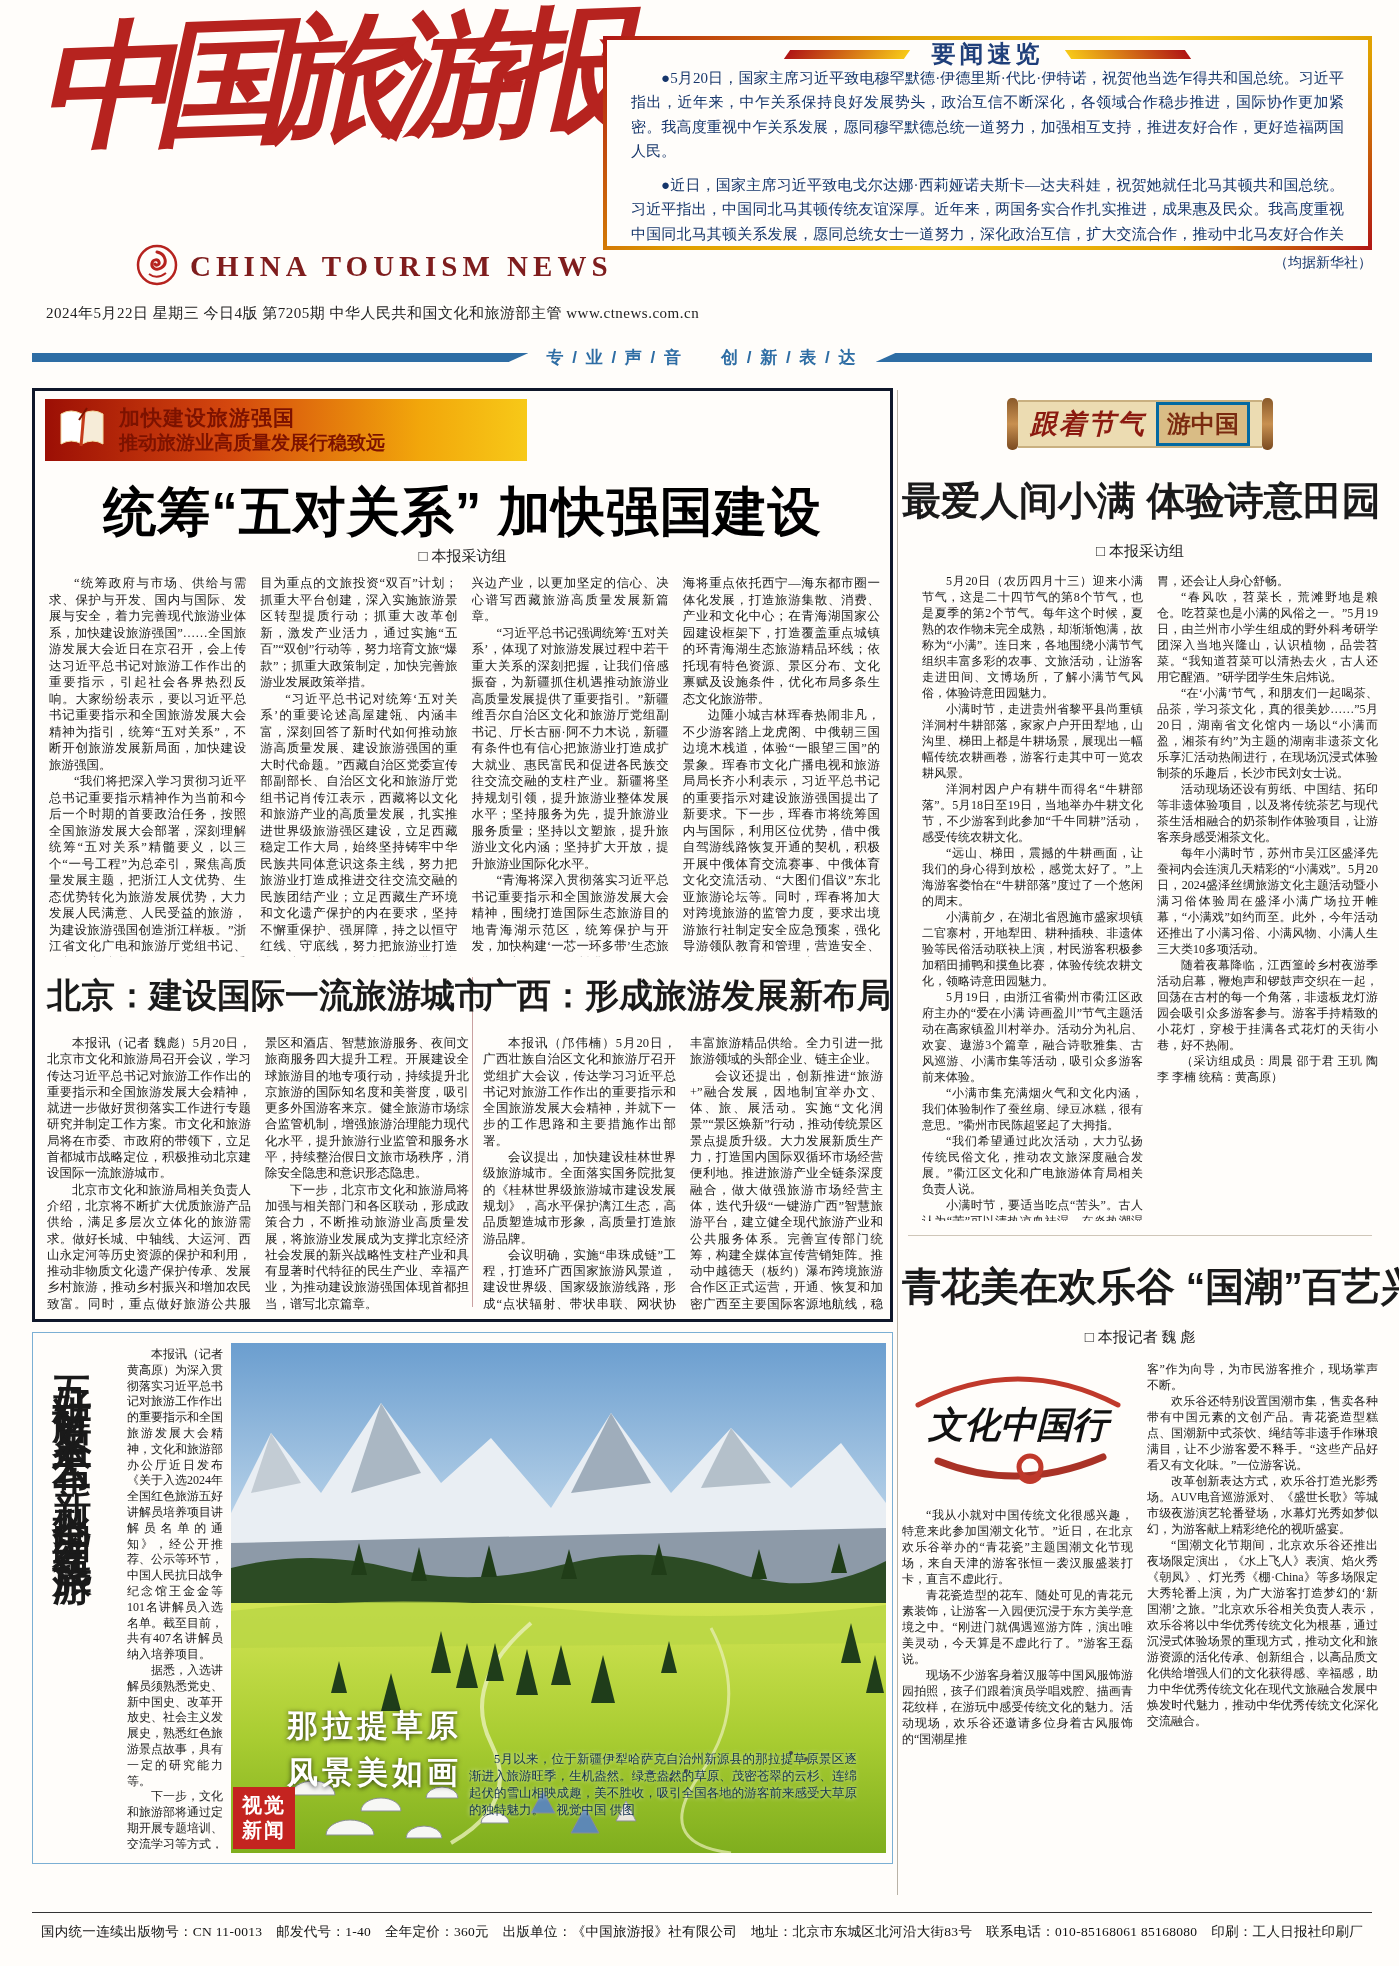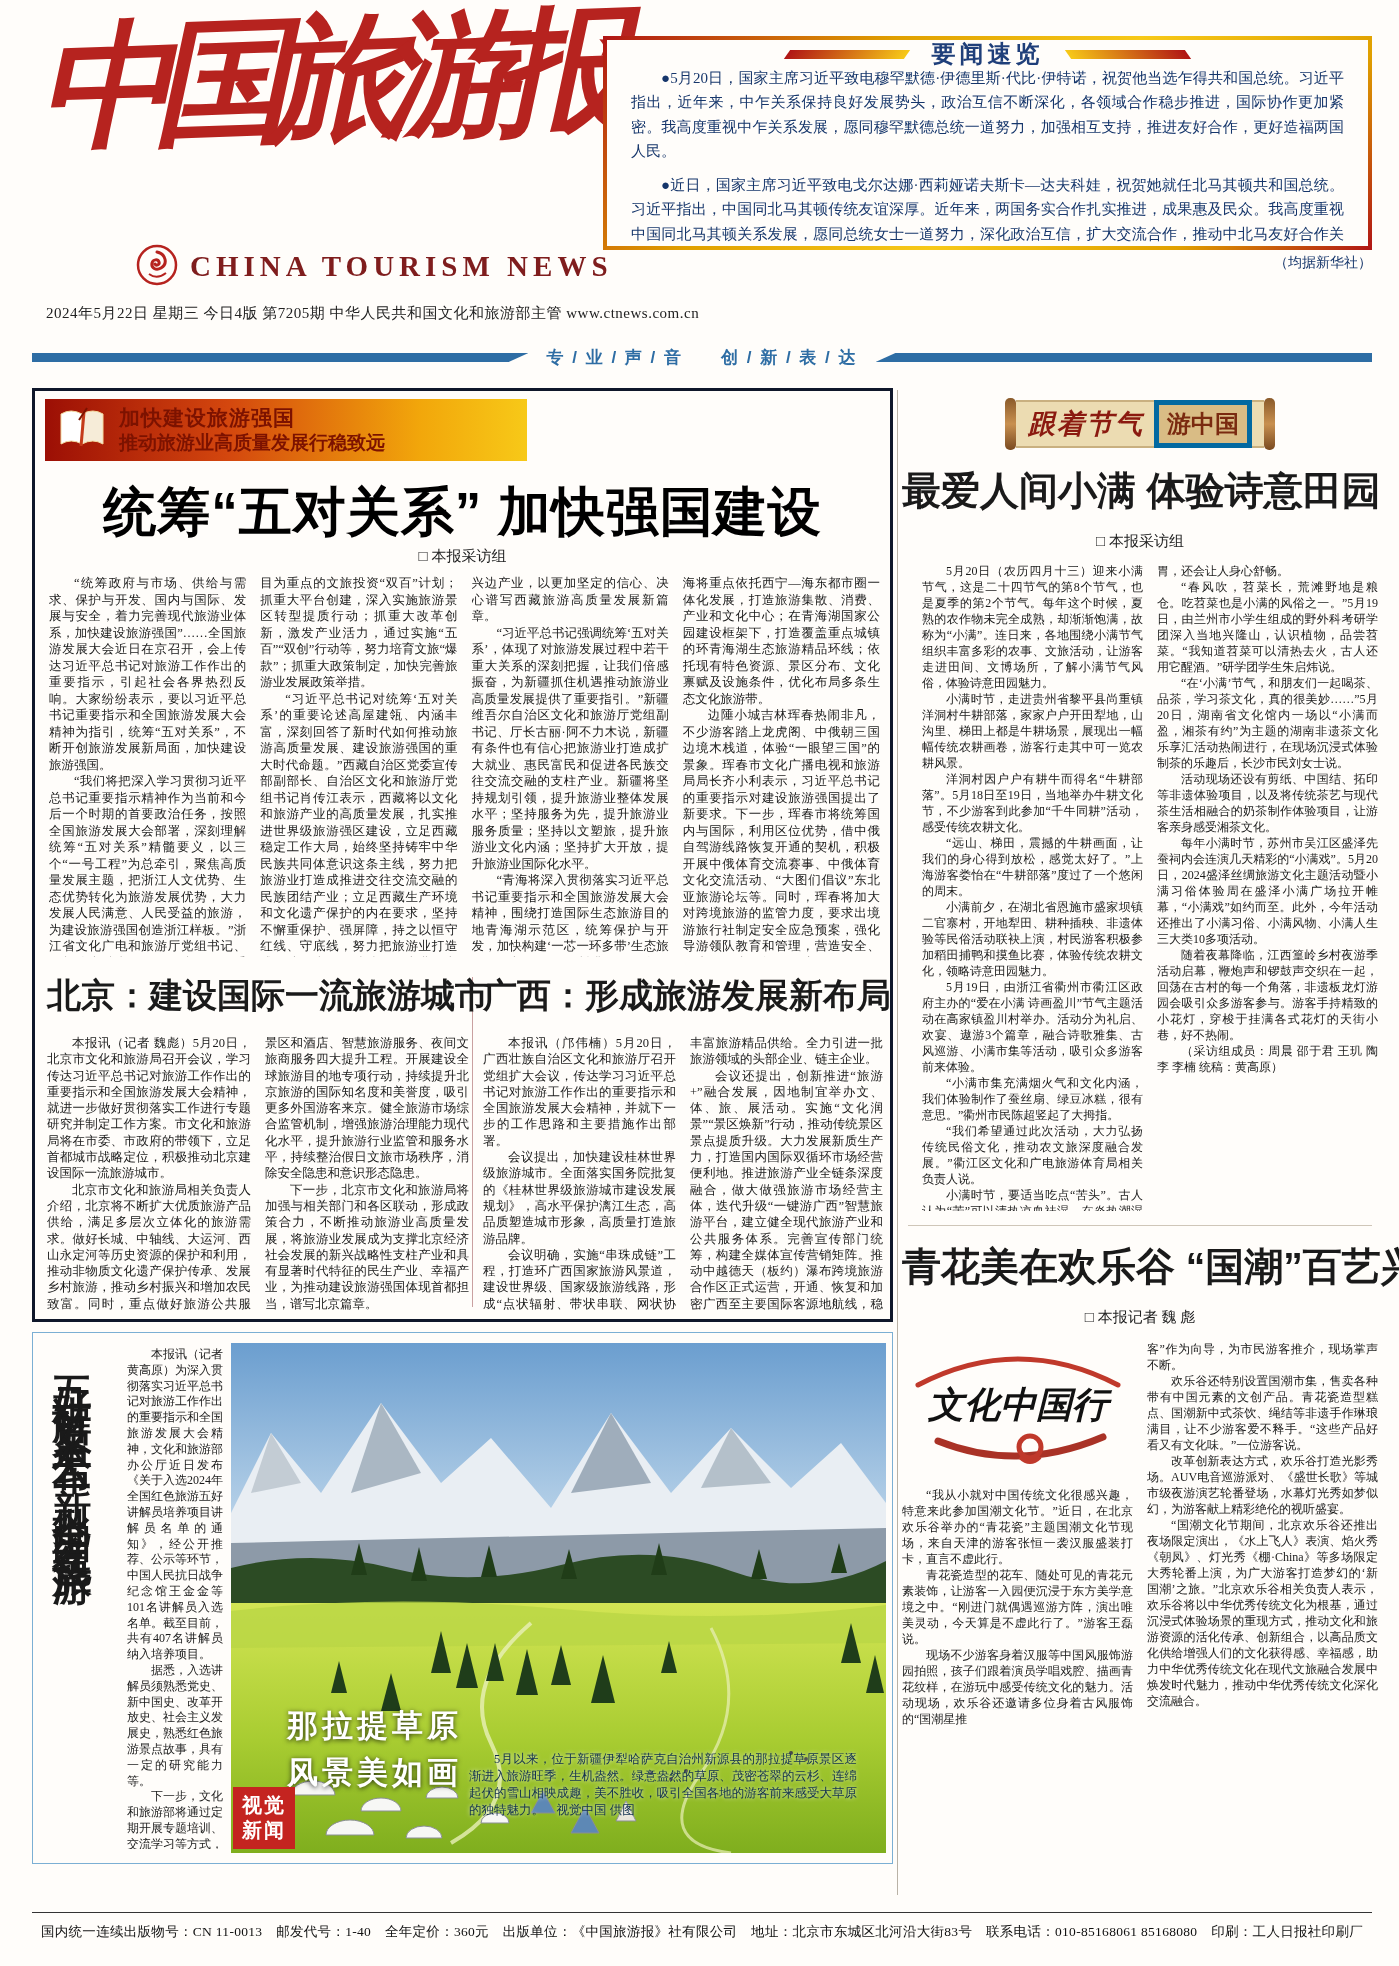--- a/index.html
+++ b/index.html
@@ -72,23 +72,23 @@
   .rail{position:absolute;left:902px;top:388px;width:476px;}
   .vrule{position:absolute;left:897px;top:390px;width:1px;height:1505px;background:#b9b2a6;}
   .badge{display:flex;align-items:center;justify-content:center;margin-top:10px;}
   .badge .rod{width:11px;height:52px;background:linear-gradient(180deg,#8a5a2a,#c89050,#7a4a20);
         border-radius:5px;}
   .badge .mid{height:44px;background:#ecdcb2;border-top:2px solid #c9b080;border-bottom:2px solid #c9b080;
         display:flex;align-items:center;padding:0 12px;}
   .badge .t1{font-size:27px;font-weight:900;color:#8b1a10;font-family:"Liberation Sans",sans-serif;
         letter-spacing:2px;font-style:italic;}
   .badge .t2{margin-left:10px;font-size:24px;font-weight:900;color:#7a2a10;background:#d9bc85;
-        border:5px solid #0369a1;padding:3px 8px;font-family:"Liberation Sans",sans-serif;}
+        border:3px solid #0369a1;padding:3px 8px;font-family:"Liberation Sans",sans-serif;}
   .rail .h2{font-family:"Liberation Sans",sans-serif;font-weight:900;font-size:39px;
-        text-align:center;white-space:nowrap;margin:14px 0 0 0;}
+        text-align:center;white-space:nowrap;margin:24px 0 0 0;}
   .rail .byline{margin-top:14px;}
   .rail-cols{margin-top:12px;height:648px;font-size:12px;line-height:16px;margin-left:20px;}
   .rail-div{height:1px;background:#cfc6b8;margin:14px 6px 0 6px;}
   .guochao-cols{margin-top:14px;height:560px;font-size:12px;line-height:16px;}
   .cclogo{height:132px;margin:4px 6px 10px 6px;position:relative;text-align:center;}
   .cclogo svg{display:block;margin:0 auto;}
   
   .bottomband{position:absolute;left:32px;top:1332px;width:861px;height:532px;
         border:1px solid #7bafd4;box-sizing:border-box;}
   .vhead{position:absolute;left:8px;top:12px;height:506px;writing-mode:vertical-rl;

